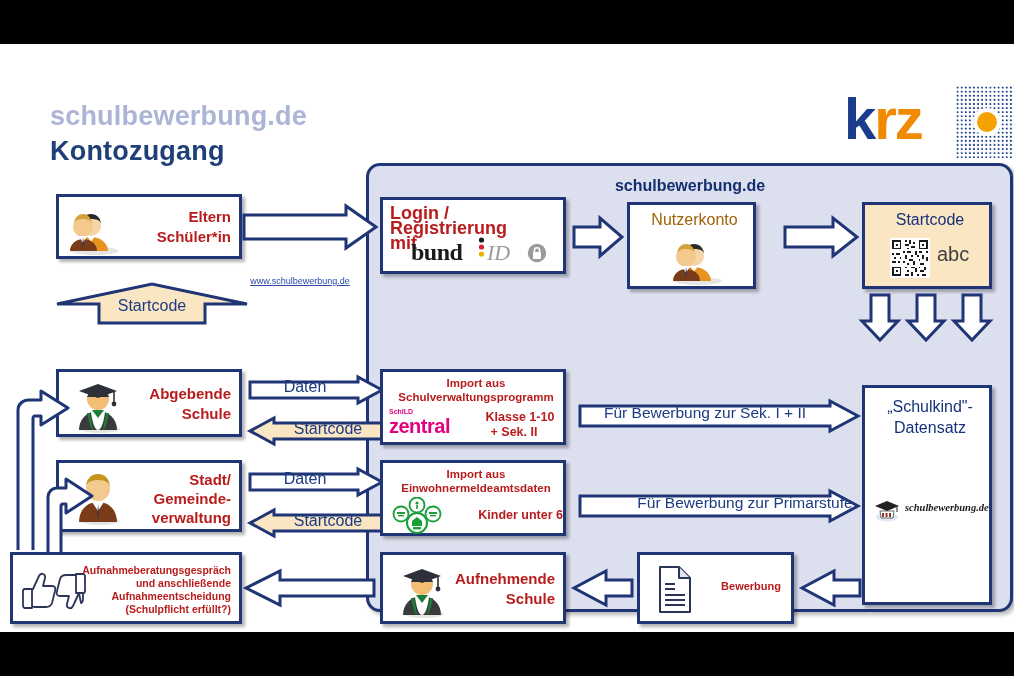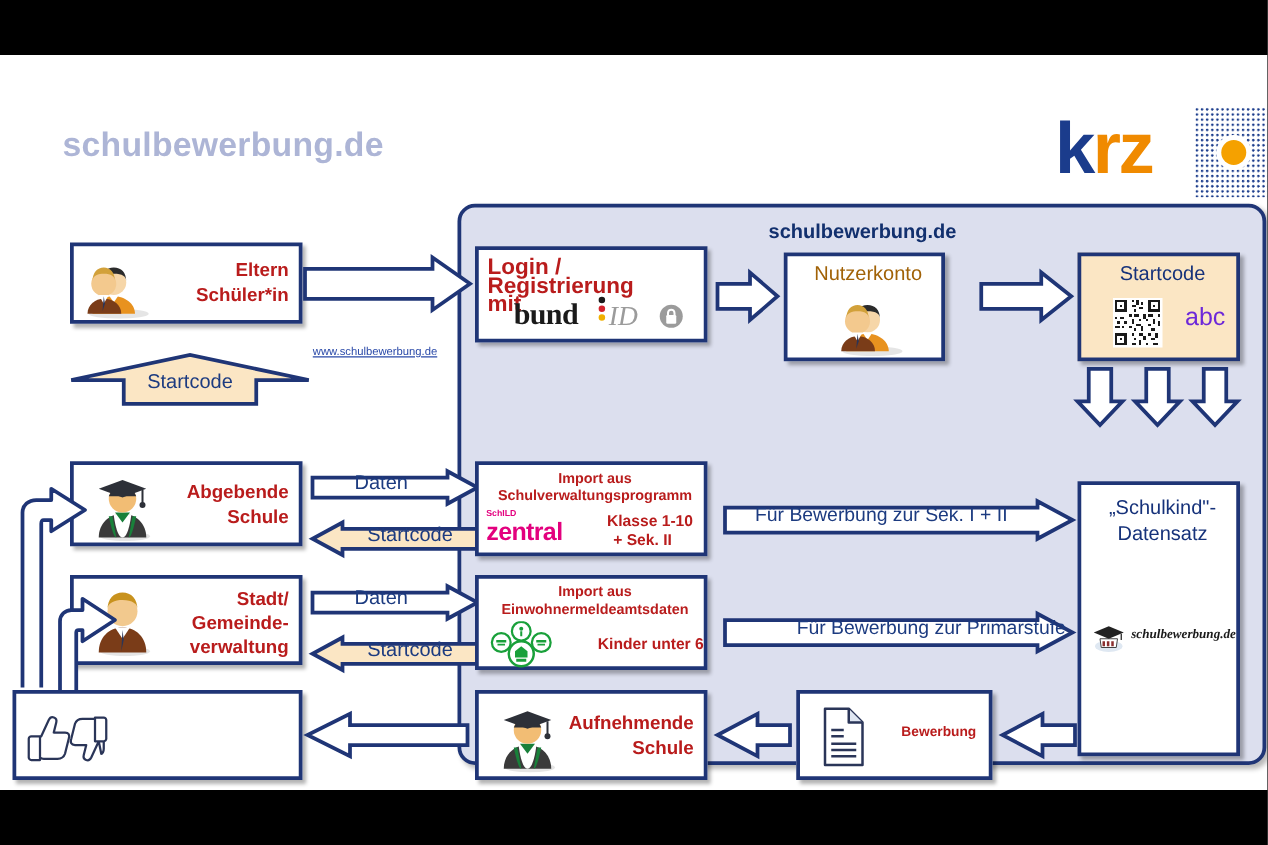--- a/index.html
+++ b/index.html
@@ -46,20 +46,21 @@
   .gfx{position:absolute;}
   .lnk{color:#2a49a8;text-decoration:underline;font-size:9px;}
 </style>
 </head>
 <body>
 
 <div id="stage">
   <div id="canvas">
 
     <div class="hdr-sub">schulbewerbung.de</div>
+    <div class="hdr-title">Kontozugang</div>
 
     <div class="krz">
       <div class="krz-text">
         <span class="krz-k">k</span><span class="krz-rz">rz</span>
       </div>
       <svg class="krz-dots" viewBox="0 0 62 72">
         <defs>
           <radialGradient id="dotfade" cx="50%" cy="50%" r="52%">
             <stop offset="0%" stop-color="#1b3c8c" stop-opacity="1"></stop>
             <stop offset="62%" stop-color="#1b3c8c" stop-opacity="1"></stop>
@@ -204,21 +205,21 @@
           <rect x="18" y="15" width="1" height="2"></rect>
           <rect x="9" y="17" width="1" height="1"></rect>
             <rect x="13" y="16" width="1" height="2"></rect>
             <rect x="16" y="17" width="2" height="1"></rect>
           <rect x="8" y="19" width="2" height="1"></rect>
             <rect x="11" y="18" width="1" height="2"></rect>
             <rect x="14" y="19" width="1" height="1"></rect>
           <rect x="17" y="19" width="2" height="1"></rect>
         </g>
       </svg>
-      <div style="position:absolute;left:72px;top:38px;font-size:20px;color:#6d28d9;margin-left:11px;">abc</div>
+      <div style="position:absolute;left:72px;top:38px;font-size:20px;color:#404040;">abc</div>
     </div>
 
     <div class="arw" style="left:859px;top:249px;">
       <svg width="42" height="50" viewBox="0 0 42 50">
         <path d="M12 2 H30 V28 H39 L21 47 L3 28 H12 Z" fill="#ffffff" stroke="#1f3576" stroke-width="3"></path>
       </svg>
     </div>
     <div class="arw" style="left:905px;top:249px;">
       <svg width="42" height="50" viewBox="0 0 42 50">
         <path d="M12 2 H30 V28 H39 L21 47 L3 28 H12 Z" fill="#ffffff" stroke="#1f3576" stroke-width="3"></path>
@@ -373,20 +374,26 @@
       <svg class="gfx" style="left:8px;top:14px;width:68px;height:44px;" viewBox="0 0 68 44">
         <g fill="#ffffff" stroke="#2a3558" stroke-width="1.8" stroke-linejoin="round">
           <path d="M12 20 L18 7 c2-4 7-2 6 2 l-2 8 h9 c3 0 4 2 3 5 l-3 12 c-1 3-3 4-6 4 H14 c-3 0-4-2-4-4 V24 c0-2 1-4 2-4z"></path>
           <path d="M4 20 h7 v19 H4 c-1 0-2-1-2-2 V22 c0-1 1-2 2-2z"></path>
         </g>
         <g fill="#ffffff" stroke="#2a3558" stroke-width="1.8" stroke-linejoin="round">
           <path d="M44 24 L38 37 c-2 4-7 2-6-2 l2-8 h-9 c-3 0-4-2-3-5 l3-12 c1-3 3-4 6-4 h13 c3 0 4 2 4 4 v20 c0 2-1 4-2 4z" transform="translate(14,0)"></path>
           <path d="M62 5 h-7 v19 h7 c1 0 2-1 2-2 V7 c0-1-1-2-2-2z"></path>
         </g>
       </svg>
+      <div class="t-right blabel" style="right:8px;top:9px;width:152px;font-size:10.5px;line-height:13px;">
+        <div>Aufnahmeberatungsgespräch</div>
+        <div>und anschließende</div>
+        <div>Aufnahmeentscheidung</div>
+        <div>(Schulpflicht erfüllt?)</div>
+      </div>
     </div>
 
     <div class="arw" style="left:244px;top:525px;">
       <svg width="132" height="38" viewBox="0 0 132 38">
         <path d="M130 11 H36 V2 L2 19 L36 36 V27 H130 Z" fill="#ffffff" stroke="#1f3576" stroke-width="3"></path>
       </svg>
     </div>
 
     <div class="box" style="left:380px;top:508px;width:186px;height:72px;">
       <svg class="gfx" style="left:14px;top:9px;width:50px;height:54px;" viewBox="0 0 50 54">

